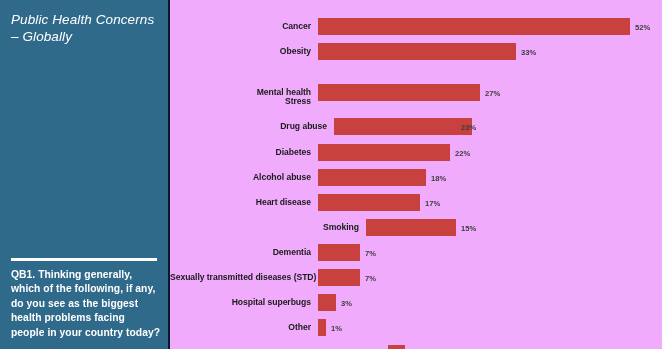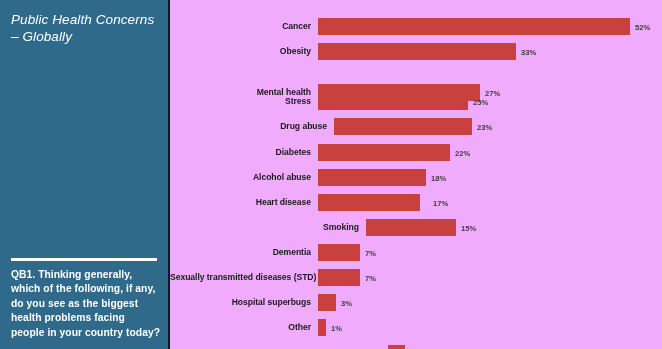--- a/index.html
+++ b/index.html
@@ -173,51 +173,47 @@
         </div>
         <div class="bar-row" style="top: 68.2px; margin-top: 16px;">
           <div class="cat-label">Mental health</div>
           <div class="bar-track">
             <div class="bar-fill" style="width: 162px; background: rgb(201, 65, 62);"></div>
             <div class="bar-value" style="left: 167px;">27%</div>
           </div>
         </div>
         <div class="bar-row" style="top: 93.3px;">
           <div class="cat-label">Stress</div>
-          <div class="bar-track">
-            <div class="bar-fill" style="width: 150px; background: rgb(201, 65, 62);"></div>
-            <div class="bar-value" style="left: 155px;">25%</div>
-          </div>
         </div>
         <div class="bar-row" style="top: 118.4px; margin-left: 16px;">
           <div class="cat-label">Drug abuse</div>
           <div class="bar-track">
             <div class="bar-fill" style="width: 138px; background: rgb(201, 65, 62);"></div>
-            <div class="bar-value" style="left: 143px; text-align: right;">23%</div>
+            <div class="bar-value" style="left: 127px; text-align: right;">23%</div>
           </div>
         </div>
         <div class="bar-row" style="top: 143.5px;">
           <div class="cat-label">Diabetes</div>
           <div class="bar-track">
             <div class="bar-fill" style="width: 132px; background: rgb(201, 65, 62);"></div>
             <div class="bar-value" style="left: 137px;">22%</div>
           </div>
         </div>
         <div class="bar-row" style="top: 168.6px; text-decoration: underline;">
           <div class="cat-label">Alcohol abuse</div>
           <div class="bar-track">
             <div class="bar-fill" style="width: 108px; background: rgb(201, 65, 62);"></div>
             <div class="bar-value" style="left: 113px; text-align: center;">18%</div>
           </div>
         </div>
         <div class="bar-row" style="top: 193.7px;">
           <div class="cat-label">Heart disease</div>
           <div class="bar-track">
             <div class="bar-fill" style="width: 102px; background: rgb(201, 65, 62);"></div>
-            <div class="bar-value" style="left: 107px; margin-left: 8px;">17%</div>
+            <div class="bar-value" style="left: 107px;">17%</div>
           </div>
         </div>
         <div class="bar-row" style="top: 218.8px; margin-left: 48px;">
           <div class="cat-label">Smoking</div>
           <div class="bar-track">
             <div class="bar-fill" style="width: 90px; background: rgb(201, 65, 62);"></div>
             <div class="bar-value" style="left: 95px;">15%</div>
           </div>
         </div>
         <div class="bar-row" style="top: 243.9px;">

